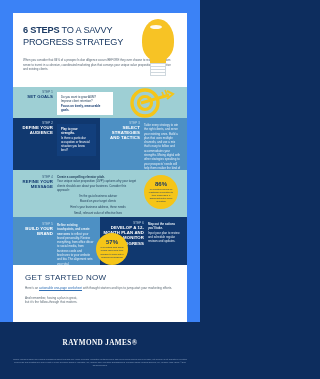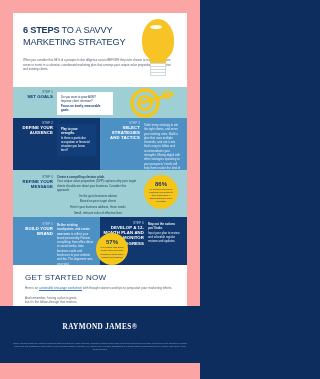--- a/index.html
+++ b/index.html
@@ -2,21 +2,21 @@
 <html><head>
 <meta charset="utf-8">
 <style>
   * { margin:0; padding:0; box-sizing:border-box; }
   html,body {
     width:200px; height:379px;
     font-family:"Liberation Sans", sans-serif;
     background:#0d2d5e;
     overflow:hidden;
   }
-  #page { position:relative; width:200px; height:379px; background:#fca5a5; }
+  #page { position:relative; width:200px; height:379px; background:#3b82f6; }
 
   
   .card {
     position:absolute; left:13px; top:13px;
     width:174px; height:309px;
     background:#ffffff; overflow:hidden;
   }
 
   
   .header { position:relative; height:74px; padding:12px 10px 0 10px; }
@@ -88,21 +88,21 @@
   #stat57 { width:32px; height:32px; left:83px; top:16px; }
 
   
   .cta { padding:8px 12px 9px; text-align:left; background:#ffffff; }
   .cta h2 { font-size:8px; font-weight:normal; color:#1b3a63; letter-spacing:.3px; }
   .cta p { font-size:3.1px; line-height:4.6px; color:#5a6873; margin-top:4px; }
   .cta a { color:#2f6fb5; text-decoration:underline; }
   .cta .p2 { margin-top:5px; }
 
   
-  .footer { position:absolute; left:0; bottom:16px; width:200px; height:57px; background:#0d2d5e; }
+  .footer { position:absolute; left:0; bottom:0; width:200px; height:57px; background:#0d2d5e; }
   .logo {
     position:absolute; left:0; right:0; top:17px;
     text-align:center; color:#ffffff;
     font-family:"Liberation Serif", serif;
     font-size:7.2px; font-weight:bold; letter-spacing:.4px;
   }
   .disc {
     position:absolute; left:12px; right:12px; top:36px;
     font-size:1.9px; line-height:3px; color:#8fa6c4; text-align:center;
   }
@@ -110,21 +110,21 @@
 </head>
 <body>
 
 <div id="page">
 
   <div class="card">
 
     <div class="header">
       <div class="title">
         <span class="b">6 STEPS</span><span> TO A SAVVY</span>
-        <span class="t2">MARKETING STRATEGY</span>
+        <span class="t2">PROGRESS STRATEGY</span>
       </div>
       <div class="intro">When you consider that 84% of a prospect's due diligence occurs BEFORE they ever choose to reach out, it makes sense to invest in a cohesive, coordinated marketing plan that conveys your unique value proposition to prospective and existing clients.</div>
 
       <div class="bulb">
         <div class="bulb-glass"></div>
         <div class="bulb-neck"></div>
         <div class="bulb-shine"></div>
         <div class="bulb-base">
             <i></i>
             <i></i>

